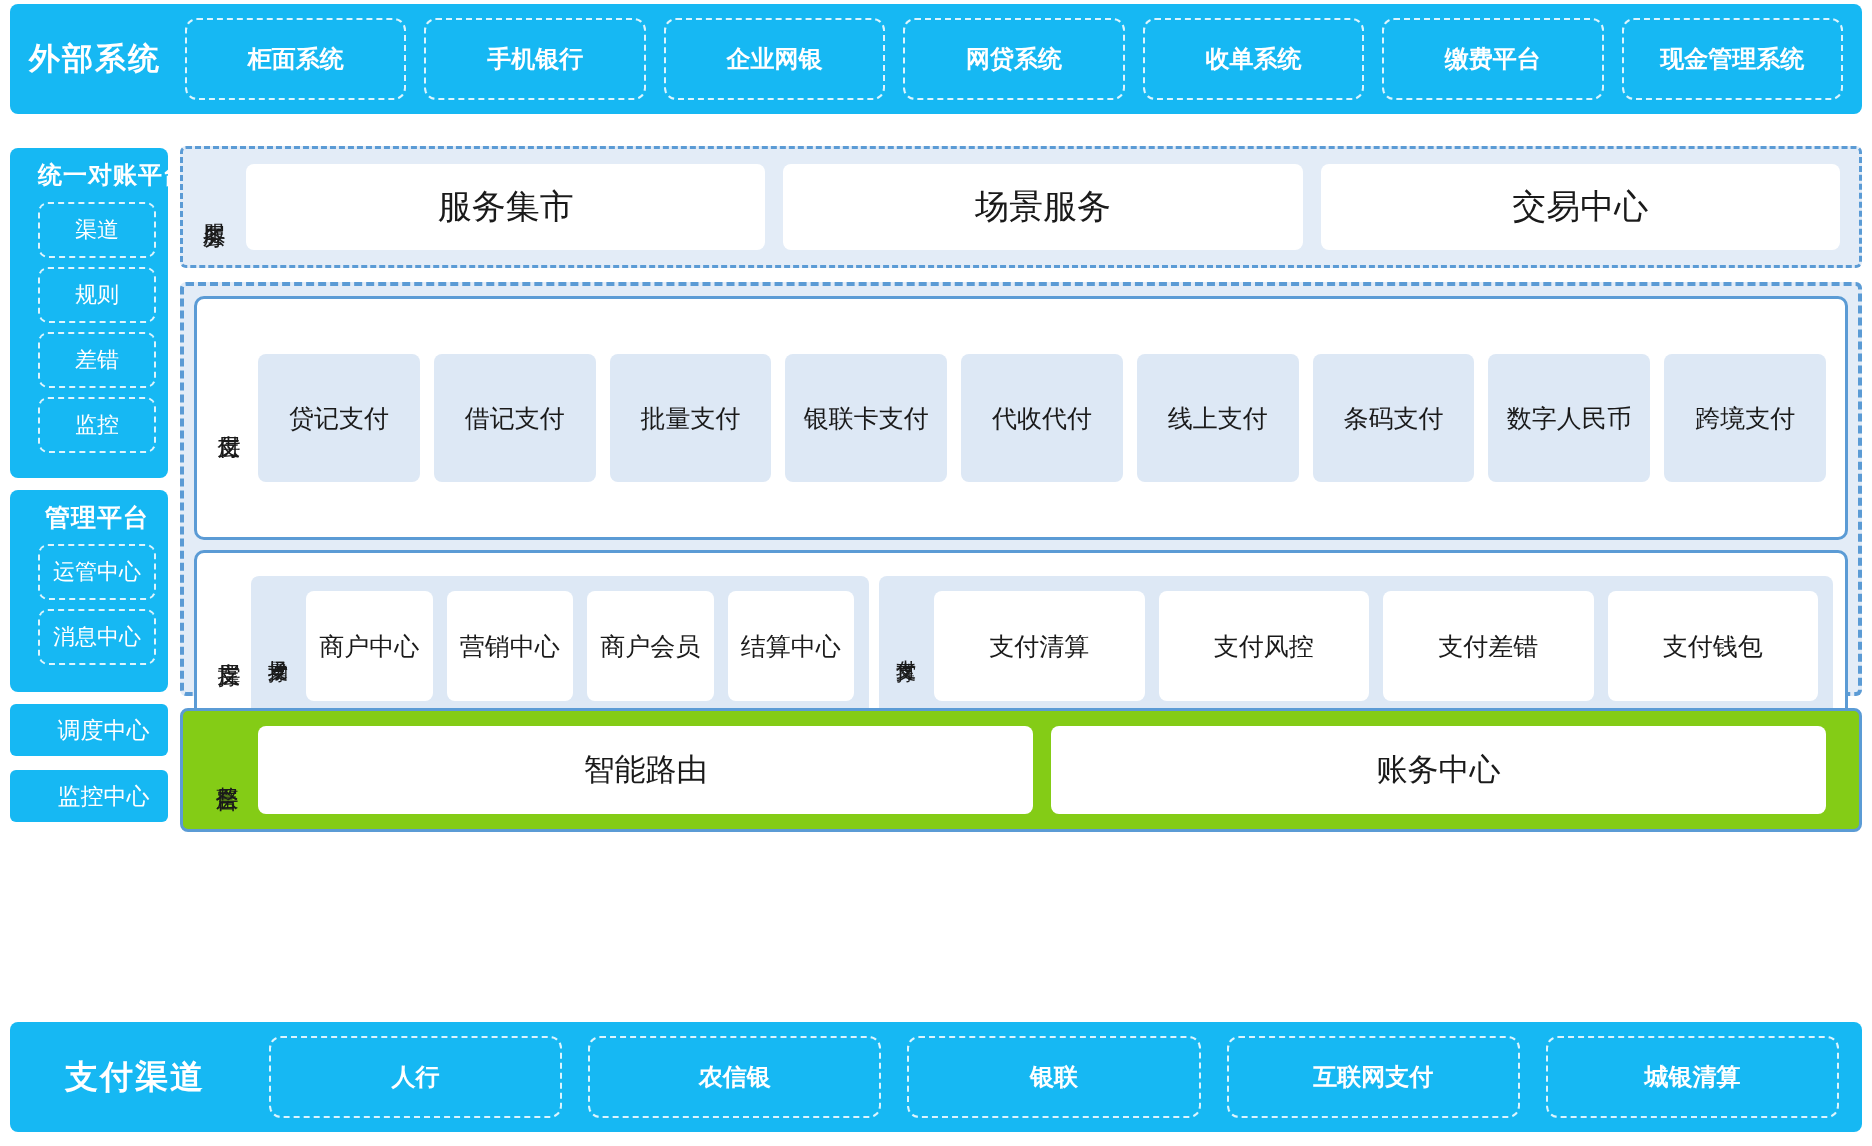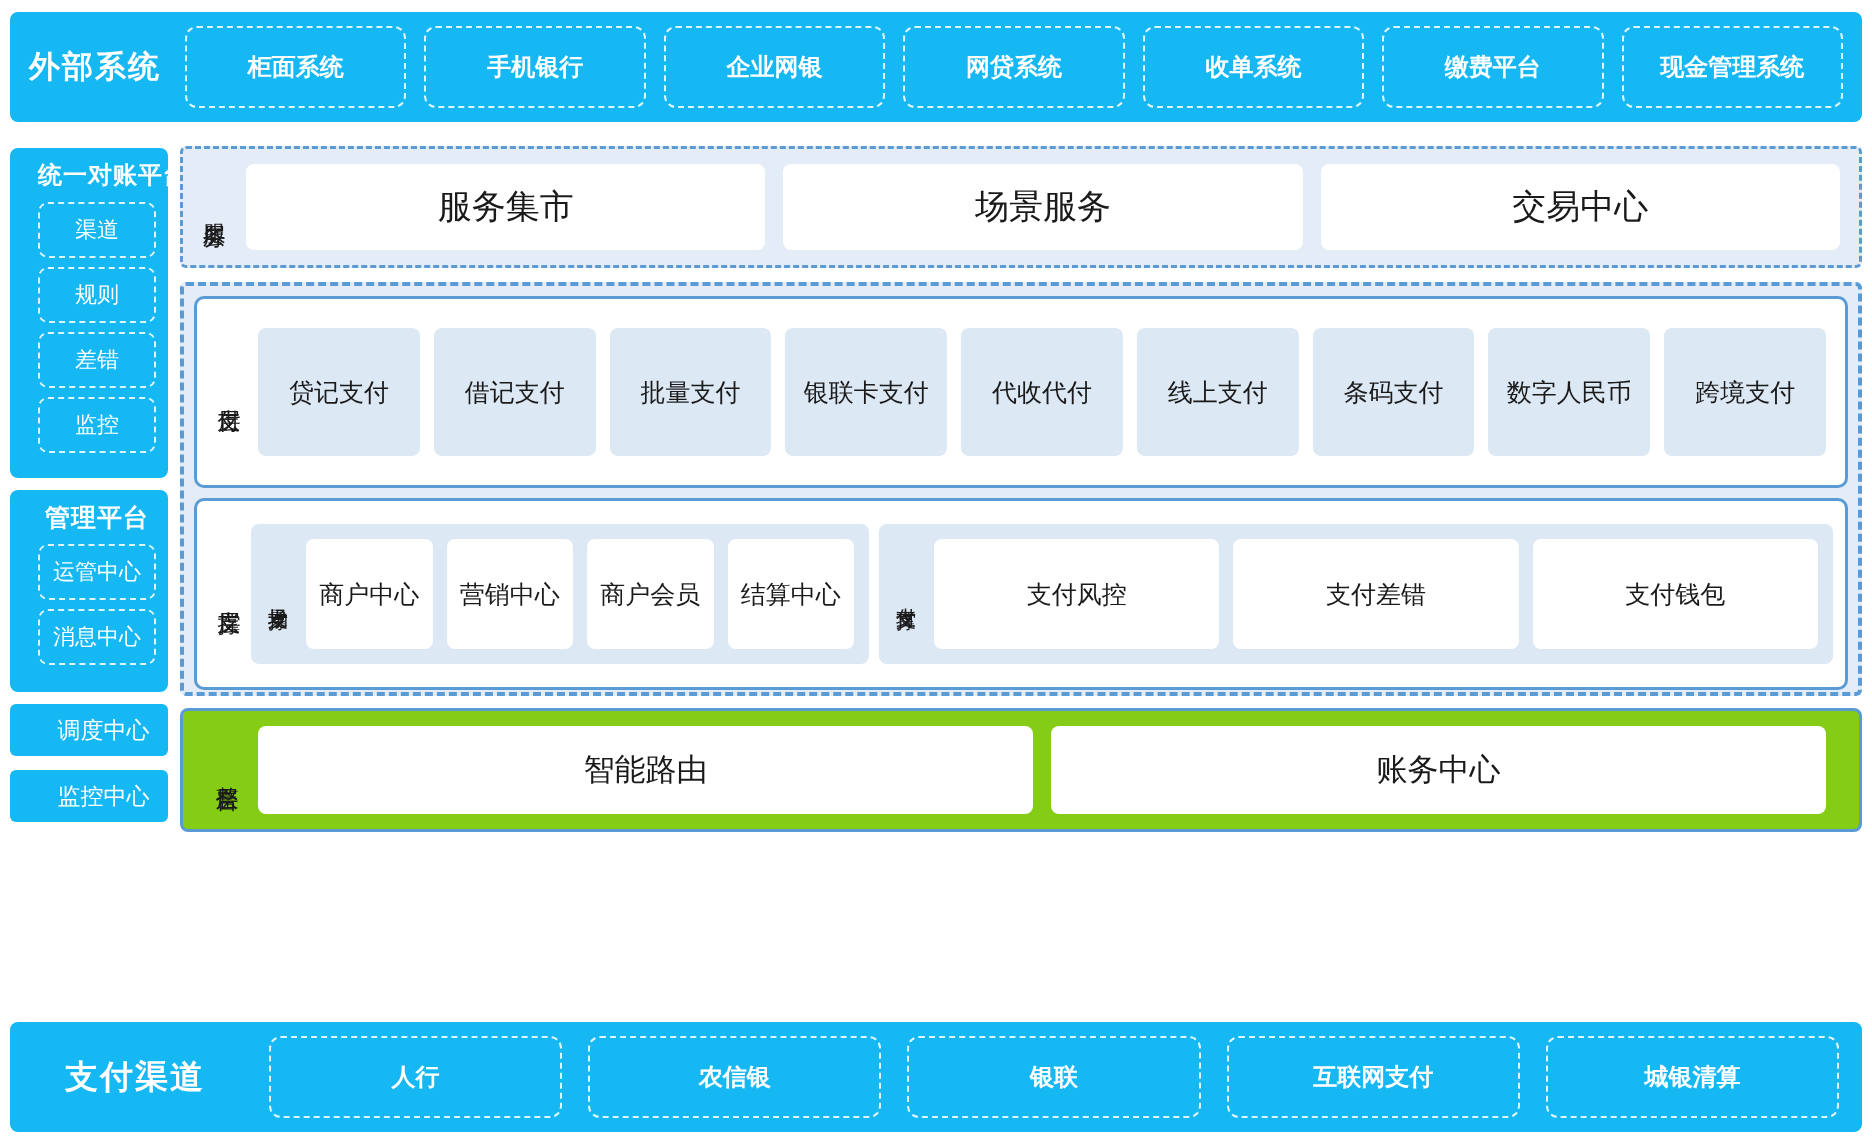--- a/index.html
+++ b/index.html
@@ -57,21 +57,21 @@
     font-weight: bold;
     display: flex;
     align-items: center;
     justify-content: center;
     box-sizing: border-box;
     white-space: nowrap;
   }
 
   #external-systems {
     position: absolute;
-    left: 10px; top: 12px;
+    left: 10px; top: 4px;
     width: 1852px; height: 110px;
     padding: 0 10px;
   }
   #external-systems .banner-title { width: 150px; margin-right: 6px; }
   #external-systems .cyan-chip { height: 82px; margin: 0 9px; }
 
   #payment-channels {
     position: absolute;
     left: 10px; top: 1022px;
     width: 1852px; height: 110px;
@@ -205,21 +205,21 @@
   .inner-panel .layer-label {
     flex: 0 0 auto;
     width: 42px;
     color: #1a1a1a;
     font-size: 23px;
     letter-spacing: 1px;
     height: 100%;
   }
 
   
-  #payment-layer { height: 192px; margin-bottom: 10px; }
+  #payment-layer { height: 244px; margin-bottom: 10px; }
   .pay-chip {
     flex: 1 1 0;
     height: 128px;
     margin: 0 7px;
     background: #DDE8F5;
     border-radius: 8px;
     display: flex;
     align-items: center;
     justify-content: center;
     color: #1a1a1a;
@@ -344,20 +344,21 @@
       <div class="support-group" id="scene-support-group">
         <div class="group-label vtext">场景支撑</div>
         <div class="white-card">商户中心</div>
         <div class="white-card">营销中心</div>
         <div class="white-card">商户会员</div>
         <div class="white-card">结算中心</div>
       </div>
 
       <div class="support-group" id="pay-support-group">
         <div class="group-label vtext">支付支撑</div>
+        <div class="white-card">支付清算</div>
         <div class="white-card">支付风控</div>
         <div class="white-card">支付差错</div>
         <div class="white-card">支付钱包</div>
       </div>
     </div>
   </div>
 
   <div class="main-col" id="integration-layer">
     <div class="layer-label vtext">整合层</div>
     <div class="white-card">智能路由</div>

